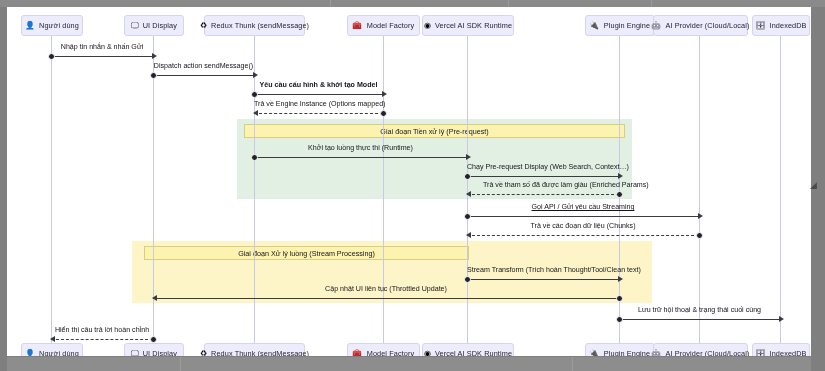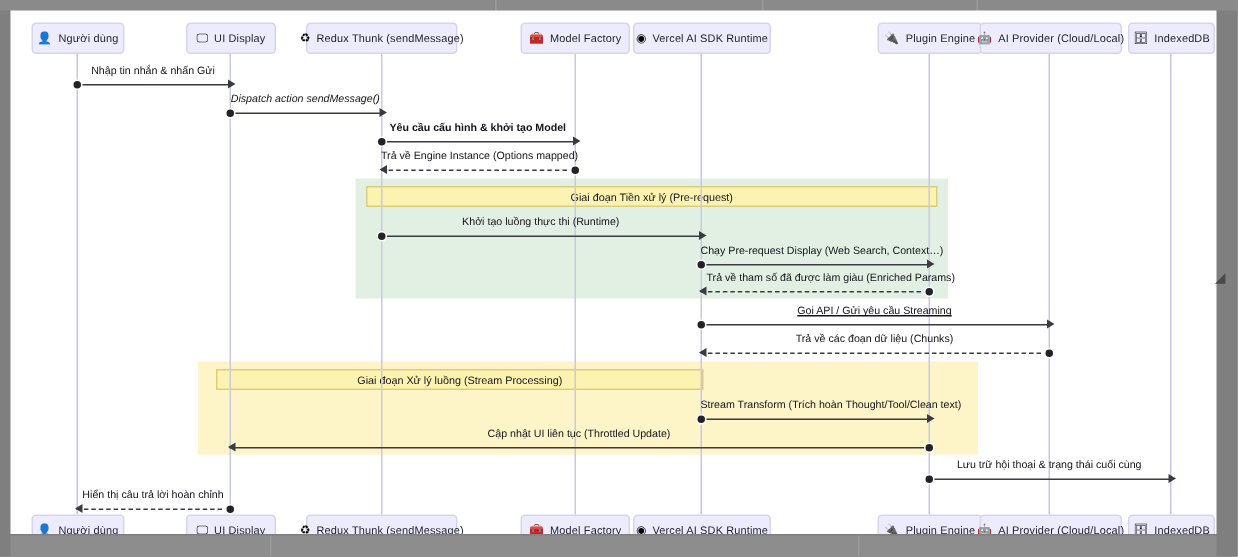--- a/index.html
+++ b/index.html
@@ -192,21 +192,21 @@
         <div class="msg ltr" style="left: 44px; top: 49px; width: 102px;">
           <div class="line" style="width: 102px;"></div>
           <div class="head"></div>
           <div class="dot"></div>
           <div class="caption" style="left: 0px; width: 102px;">Nhập tin nhắn &amp; nhấn Gửi</div>
         </div>
         <div class="msg ltr" style="left: 146px; top: 68px; width: 101px;">
           <div class="line" style="width: 101px;"></div>
           <div class="head"></div>
           <div class="dot"></div>
-          <div class="caption" style="left: 0px; width: 101px; font-style: italic;">Dispatch action sendMessage()</div>
+          <div class="caption" style="left: 0px; width: 101px;">Dispatch action sendMessage()</div>
         </div>
         <div class="msg ltr" style="left: 247px; top: 87px; width: 129px;">
           <div class="line" style="width: 129px;"></div>
           <div class="head"></div>
           <div class="dot"></div>
           <div class="caption" style="left: 0px; width: 129px; font-weight: bold;">Yêu cầu cấu hình &amp; khởi tạo Model</div>
         </div>
         <div class="msg dashed rtl" style="left: 247px; top: 106px; width: 129px;">
           <div class="line" style="width: 129px;"></div>
           <div class="head"></div>
@@ -222,21 +222,21 @@
         <div class="msg ltr" style="left: 460px; top: 169px; width: 152px;">
           <div class="line" style="width: 152px;"></div>
           <div class="head"></div>
           <div class="dot"></div>
           <div class="caption" style="left: 0px; width: 152px;">Chạy Pre-request Display (Web Search, Context…)</div>
         </div>
         <div class="msg dashed rtl" style="left: 460px; top: 187px; width: 152px;">
           <div class="line" style="width: 152px;"></div>
           <div class="head"></div>
           <div class="dot"></div>
-          <div class="caption" style="left: 4px; width: 152px;">Trả về tham số đã được làm giàu (Enriched Params)</div>
+          <div class="caption" style="left: 16px; width: 152px;">Trả về tham số đã được làm giàu (Enriched Params)</div>
         </div>
         <div class="msg ltr" style="left: 460px; top: 209px; width: 232px;">
           <div class="line" style="width: 232px;"></div>
           <div class="head"></div>
           <div class="dot"></div>
           <div class="caption" style="left: 0px; width: 232px; text-decoration: underline;">Gọi API / Gửi yêu cầu Streaming</div>
         </div>
         <div class="msg dashed rtl" style="left: 460px; top: 228px; width: 232px;">
           <div class="line" style="width: 232px;"></div>
           <div class="head"></div>

